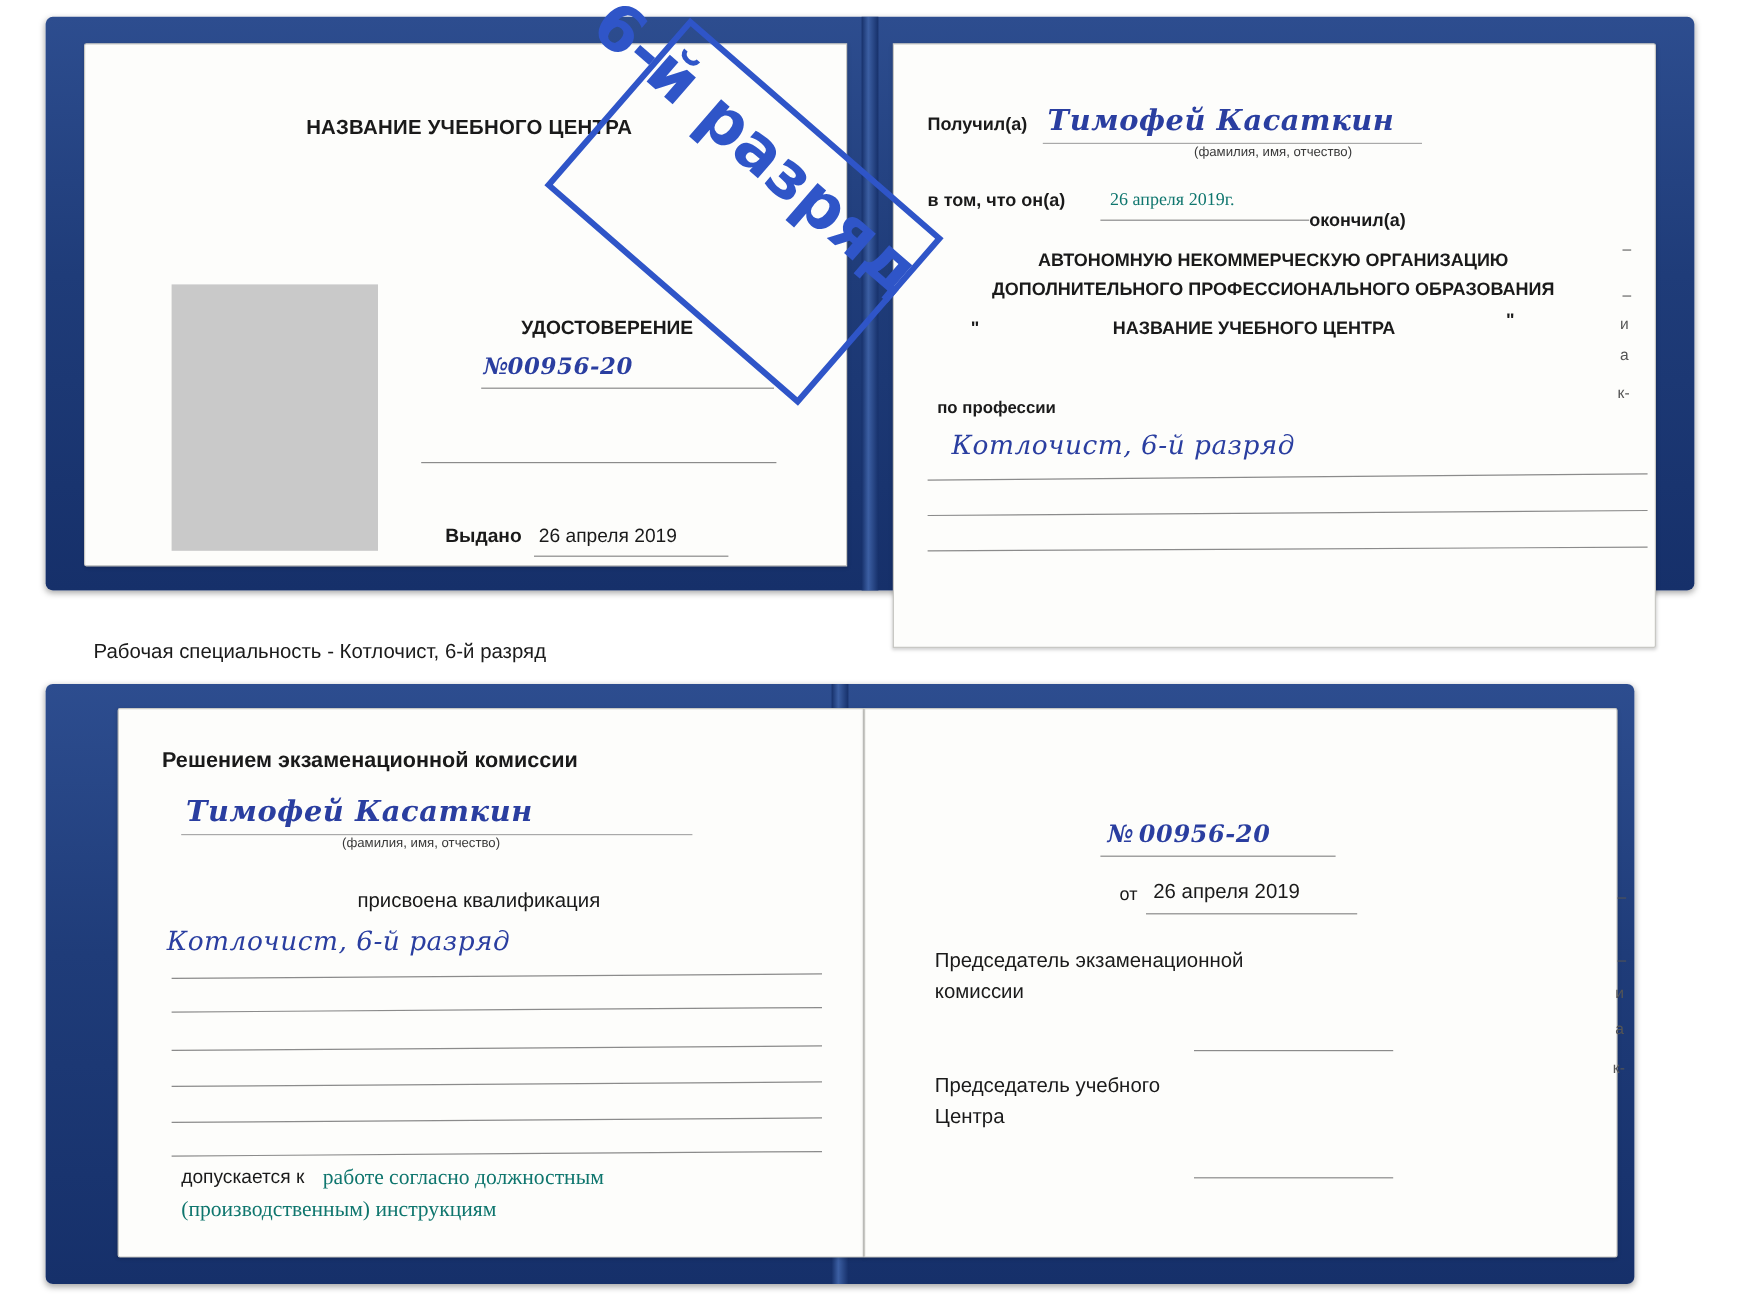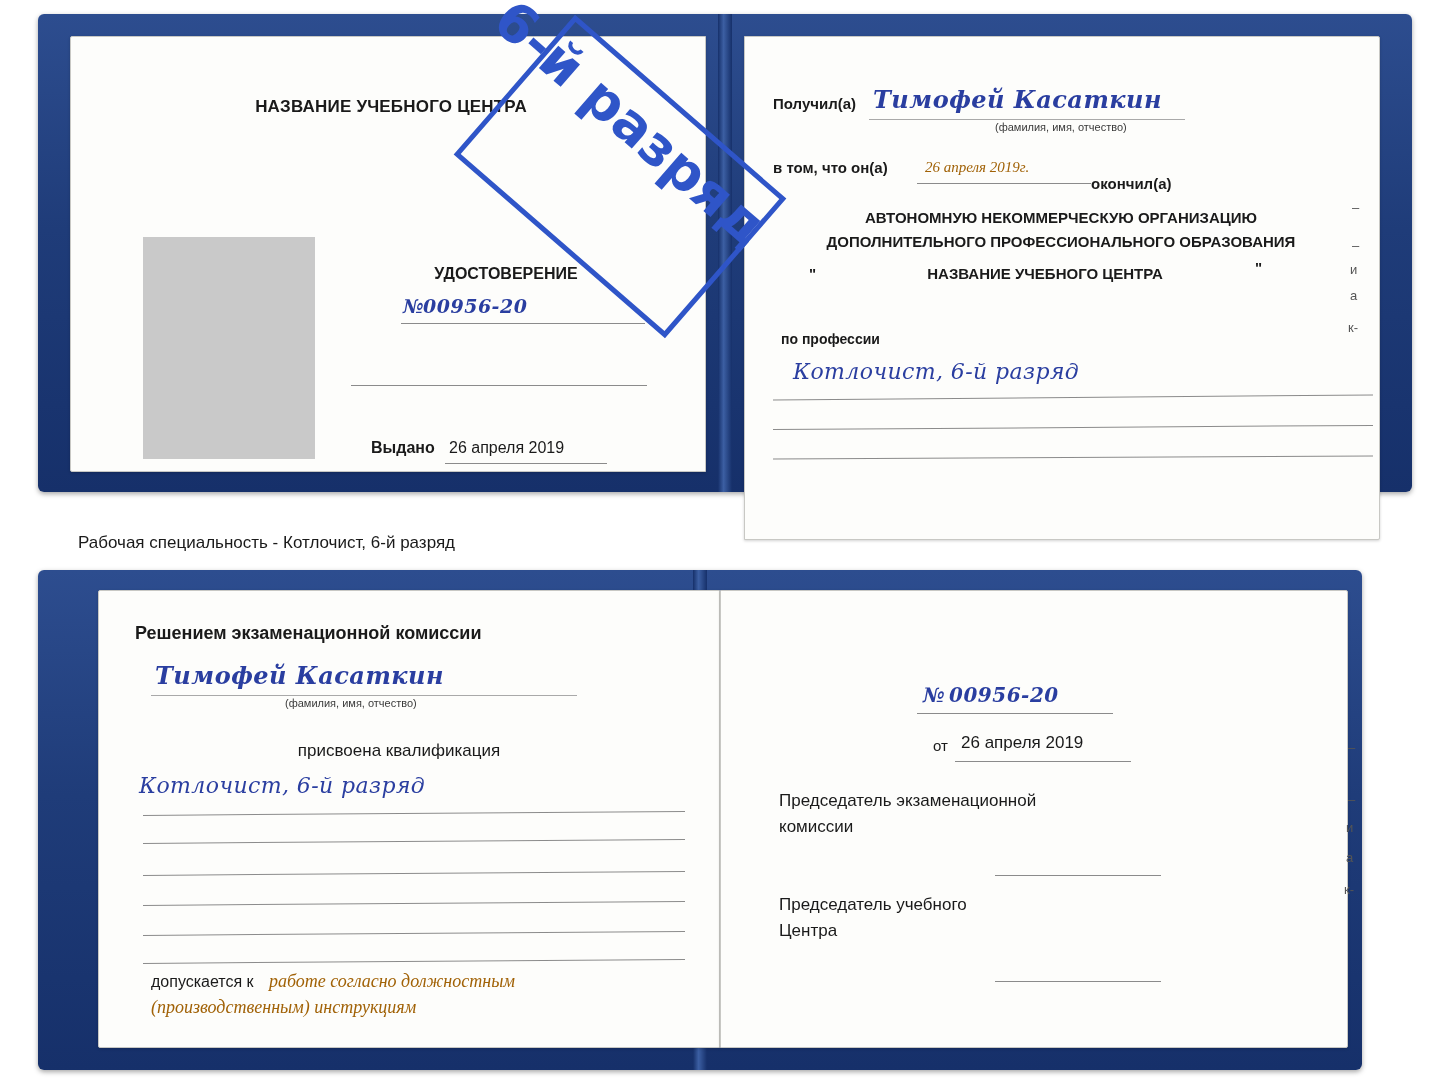--- a/index.html
+++ b/index.html
@@ -61,22 +61,21 @@
     letter-spacing: 0.5px;
   }
   .hand-light {
     font-family: "DejaVu Serif", serif;
     color: #2a3ea0;
     font-style: italic;
     letter-spacing: 0.4px;
   }
   .typed-ital {
     font-family: "Liberation Serif", serif;
-    font-style: italic;
-    color: #a16207;
+    color: #0f766e;
   }
   .small-cap {
     font-size: 11px;
     color: #3a3a3a;
   }
   .rule {
     position: absolute;
     height: 0;
     border-bottom: 1px solid #8b8b8b;
   }

